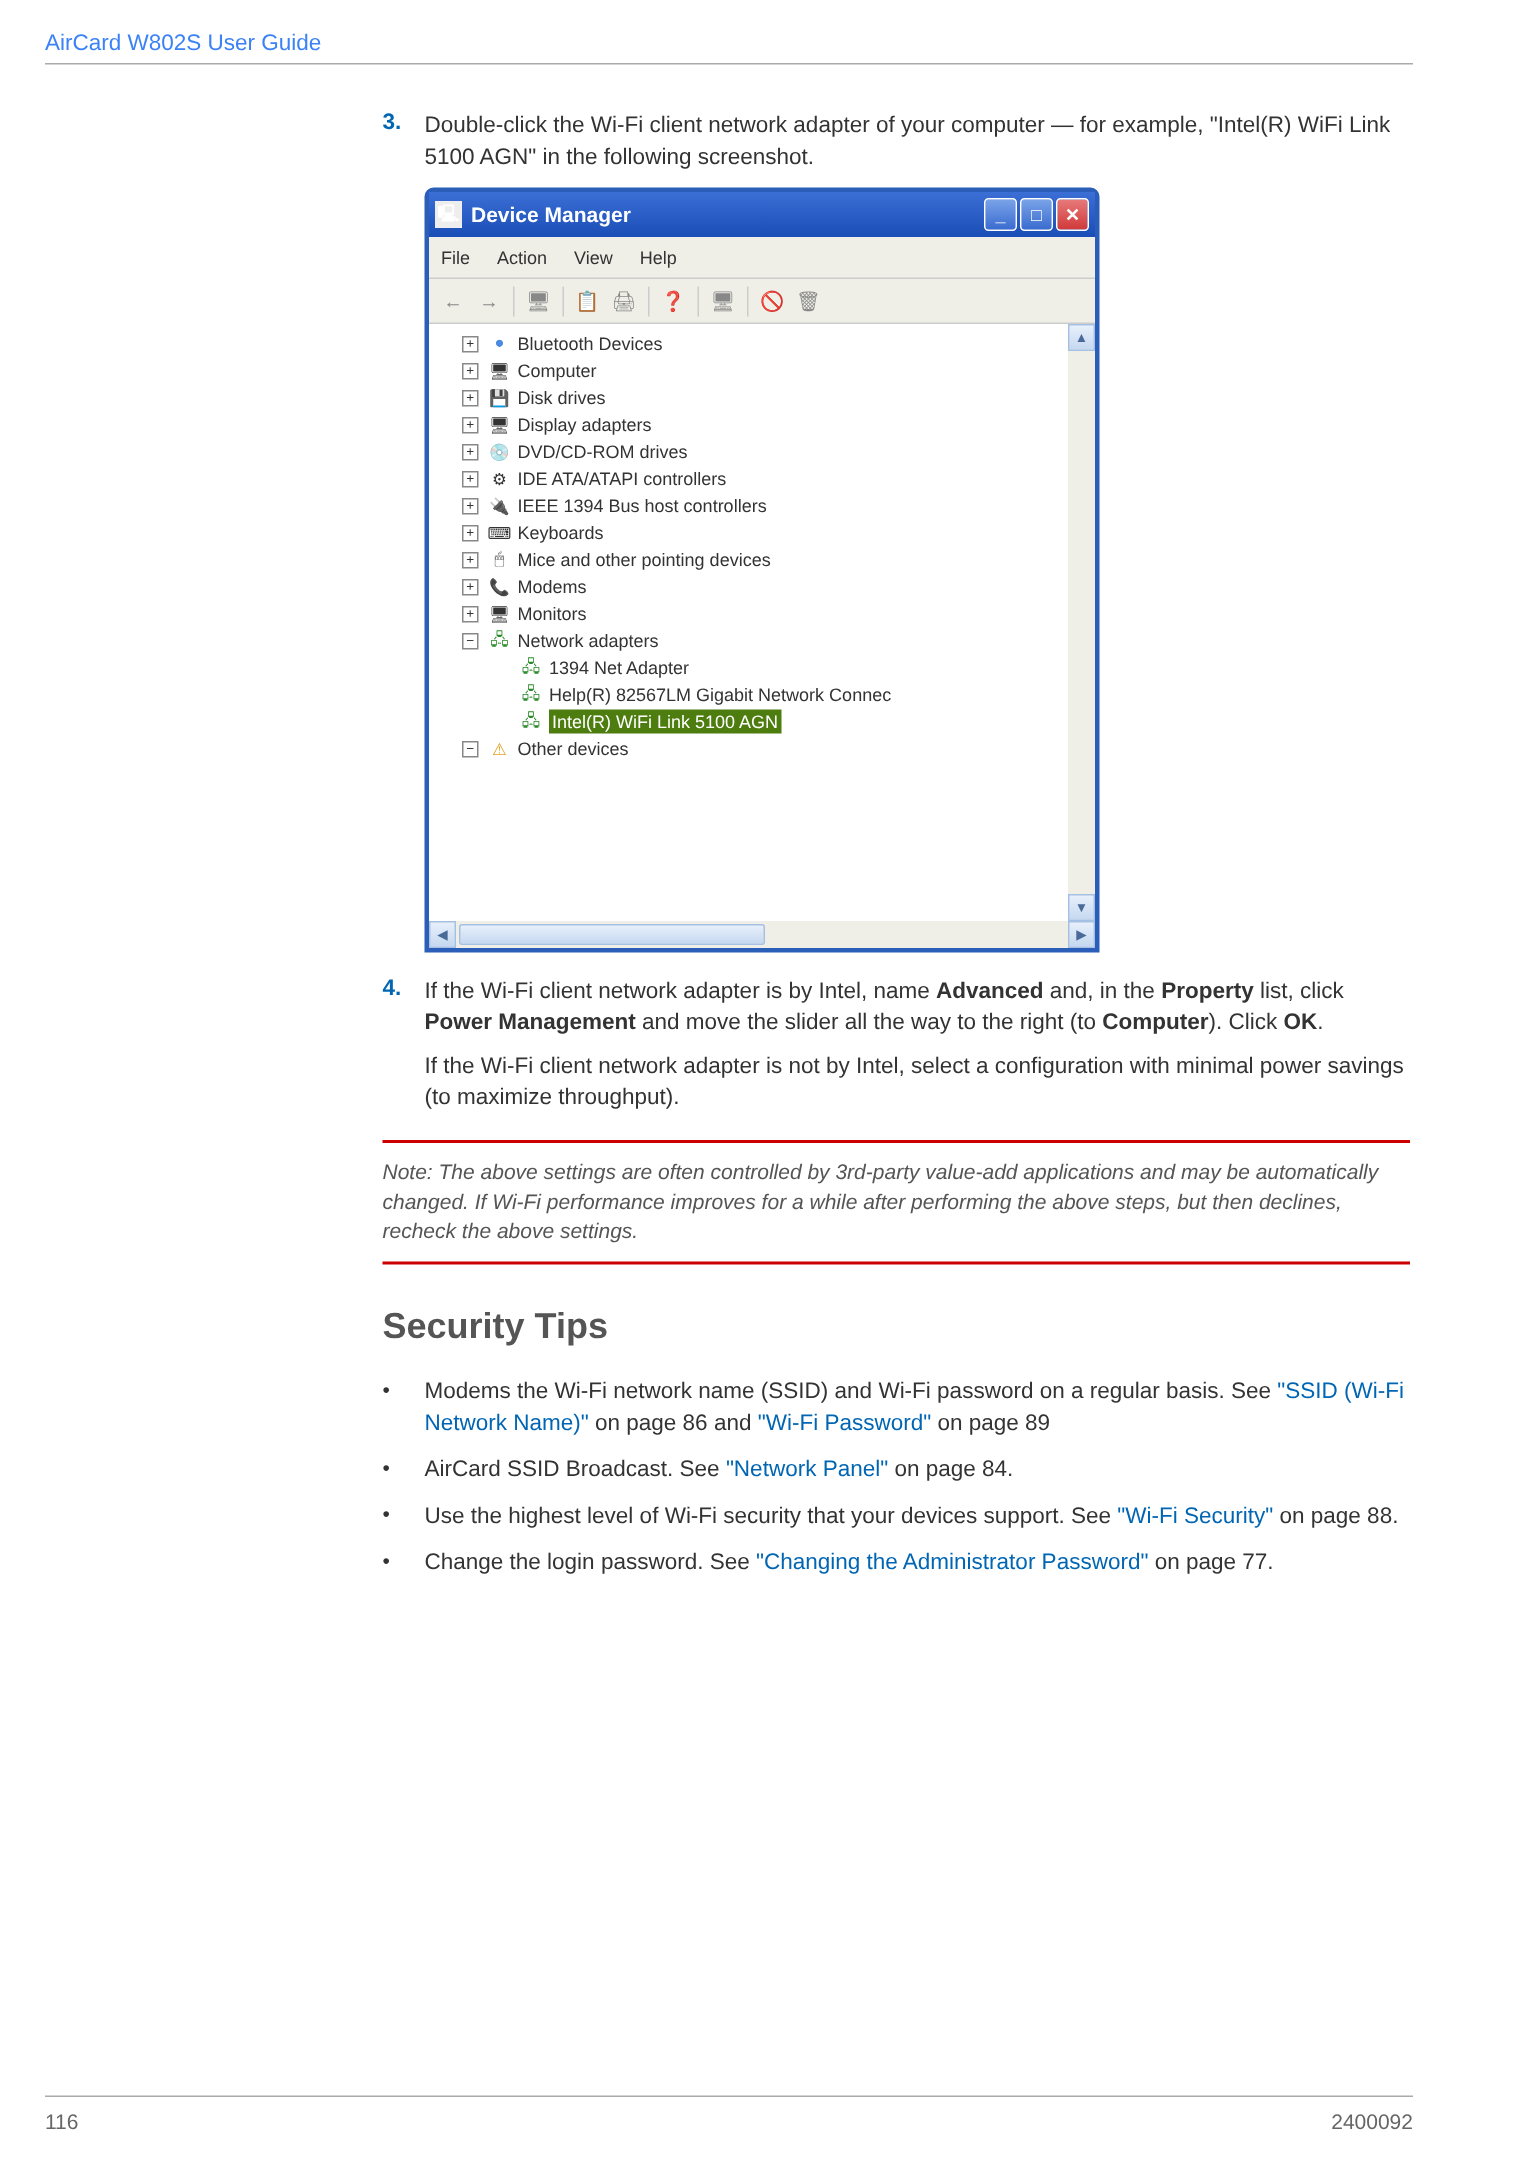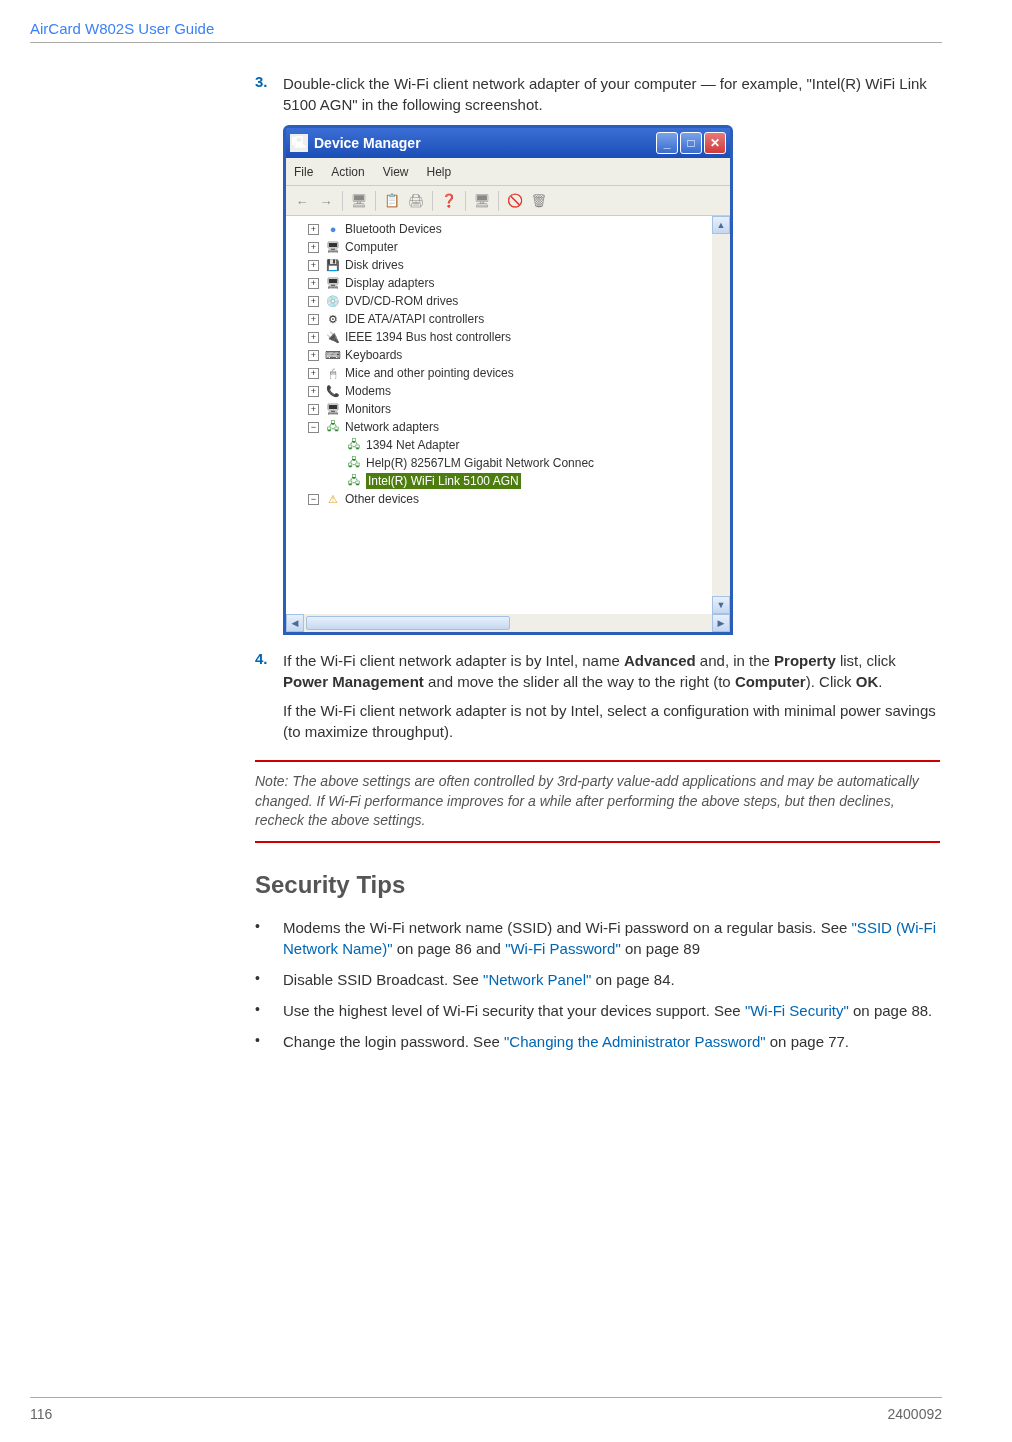--- a/index.html
+++ b/index.html
@@ -419,21 +419,21 @@
 
   <div class="bullet-item">
     <div class="bullet">•</div>
     <div class="bullet-text">
       <span>Modems the Wi-Fi network name (SSID) and Wi-Fi password on a regular basis. See </span><span class="link">"SSID (Wi-Fi Network Name)"</span><span> on page 86 and </span><span class="link">"Wi-Fi Password"</span><span> on page 89</span>
     </div>
   </div>
   <div class="bullet-item">
     <div class="bullet">•</div>
     <div class="bullet-text">
-      <span>Disable SSID Broadcast. See </span><span class="link">"Network Panel"</span><span> on page 84.</span>
+      <span>AirCard SSID Broadcast. See </span><span class="link">"Network Panel"</span><span> on page 84.</span>
     </div>
   </div>
   <div class="bullet-item">
     <div class="bullet">•</div>
     <div class="bullet-text">
       <span>Use the highest level of Wi-Fi security that your devices support. See </span><span class="link">"Wi-Fi Security"</span><span> on page 88.</span>
     </div>
   </div>
   <div class="bullet-item">
     <div class="bullet">•</div>

